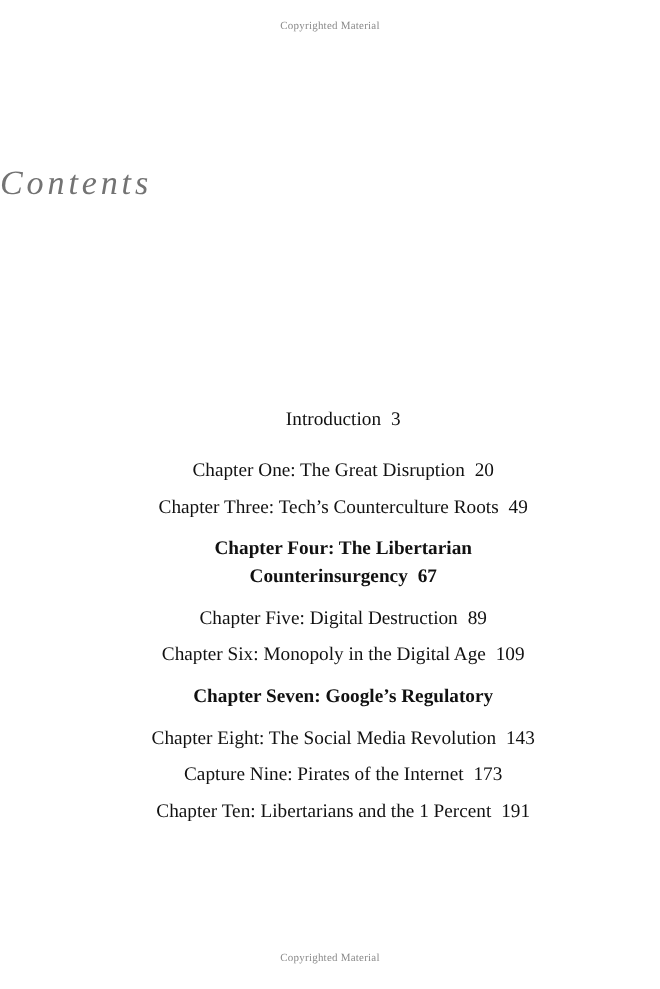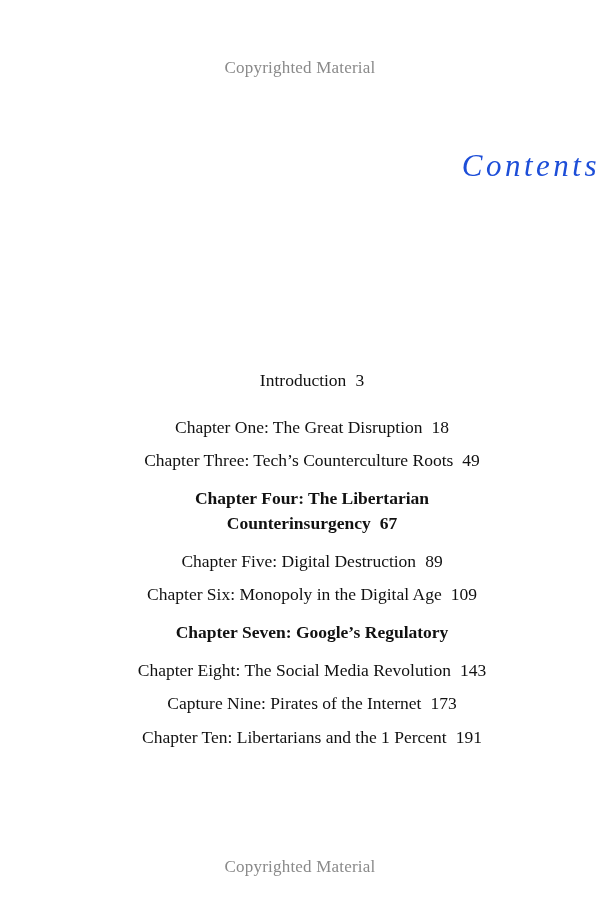--- a/index.html
+++ b/index.html
@@ -20,39 +20,38 @@
     width: 600px;
     height: 899px;
     box-sizing: border-box;
   }
   .watermark {
     position: absolute;
     left: 0;
     width: 100%;
     text-align: center;
     font-family: "Liberation Serif", serif;
-    font-size: 17px;
+    font-size: 10px;
     color: #8a8a8a;
     letter-spacing: 0.2px;
-    margin-top: 40px;
   }
   .watermark.top { top: 18px; }
   .watermark.bottom { bottom: 22px; }
 
   .toc-title {
     position: absolute;
     top: 148px;
     left: 0;
     width: 100%;
-    text-align: right;
+    text-align: left;
     font-family: "Liberation Serif", serif;
     font-style: italic;
     font-size: 31px;
     letter-spacing: 3.5px;
-    color: #1d4ed8;
+    color: #737373;
   }
 
   .toc-list {
     position: absolute;
     top: 360px;
     left: 0;
     width: 100%;
     padding: 0;
     margin: 12px;
     list-style: none;
@@ -88,21 +87,21 @@
 <body>
 
 <div class="page">
 
   <div class="watermark top">Copyrighted Material</div>
 
   <div class="toc-title">Contents</div>
 
   <ul class="toc-list">
       <li class="toc-entry intro"><span class="label">Introduction</span><span class="page-num">3</span></li>
-      <li class="toc-entry"><span class="label">Chapter One: The Great Disruption</span><span class="page-num">18</span></li>
+      <li class="toc-entry"><span class="label">Chapter One: The Great Disruption</span><span class="page-num">20</span></li>
       <li class="toc-entry"><span class="label">Chapter Three: Tech’s Counterculture Roots</span><span class="page-num">49</span></li>
       <li class="toc-entry two-line"><span class="label">Chapter Four: The Libertarian</span><span class="label">Counterinsurgency<span class="page-num">67</span></span></li>
       <li class="toc-entry"><span class="label">Chapter Five: Digital Destruction</span><span class="page-num">89</span></li>
       <li class="toc-entry"><span class="label">Chapter Six: Monopoly in the Digital Age</span><span class="page-num">109</span></li>
       <li class="toc-entry two-line"><span class="label">Chapter Seven: Google’s Regulatory</span></li>
       <li class="toc-entry"><span class="label">Chapter Eight: The Social Media Revolution</span><span class="page-num">143</span></li>
       <li class="toc-entry"><span class="label">Capture Nine: Pirates of the Internet</span><span class="page-num">173</span></li>
       <li class="toc-entry"><span class="label">Chapter Ten: Libertarians and the 1 Percent</span><span class="page-num">191</span></li>
     </ul>
 

